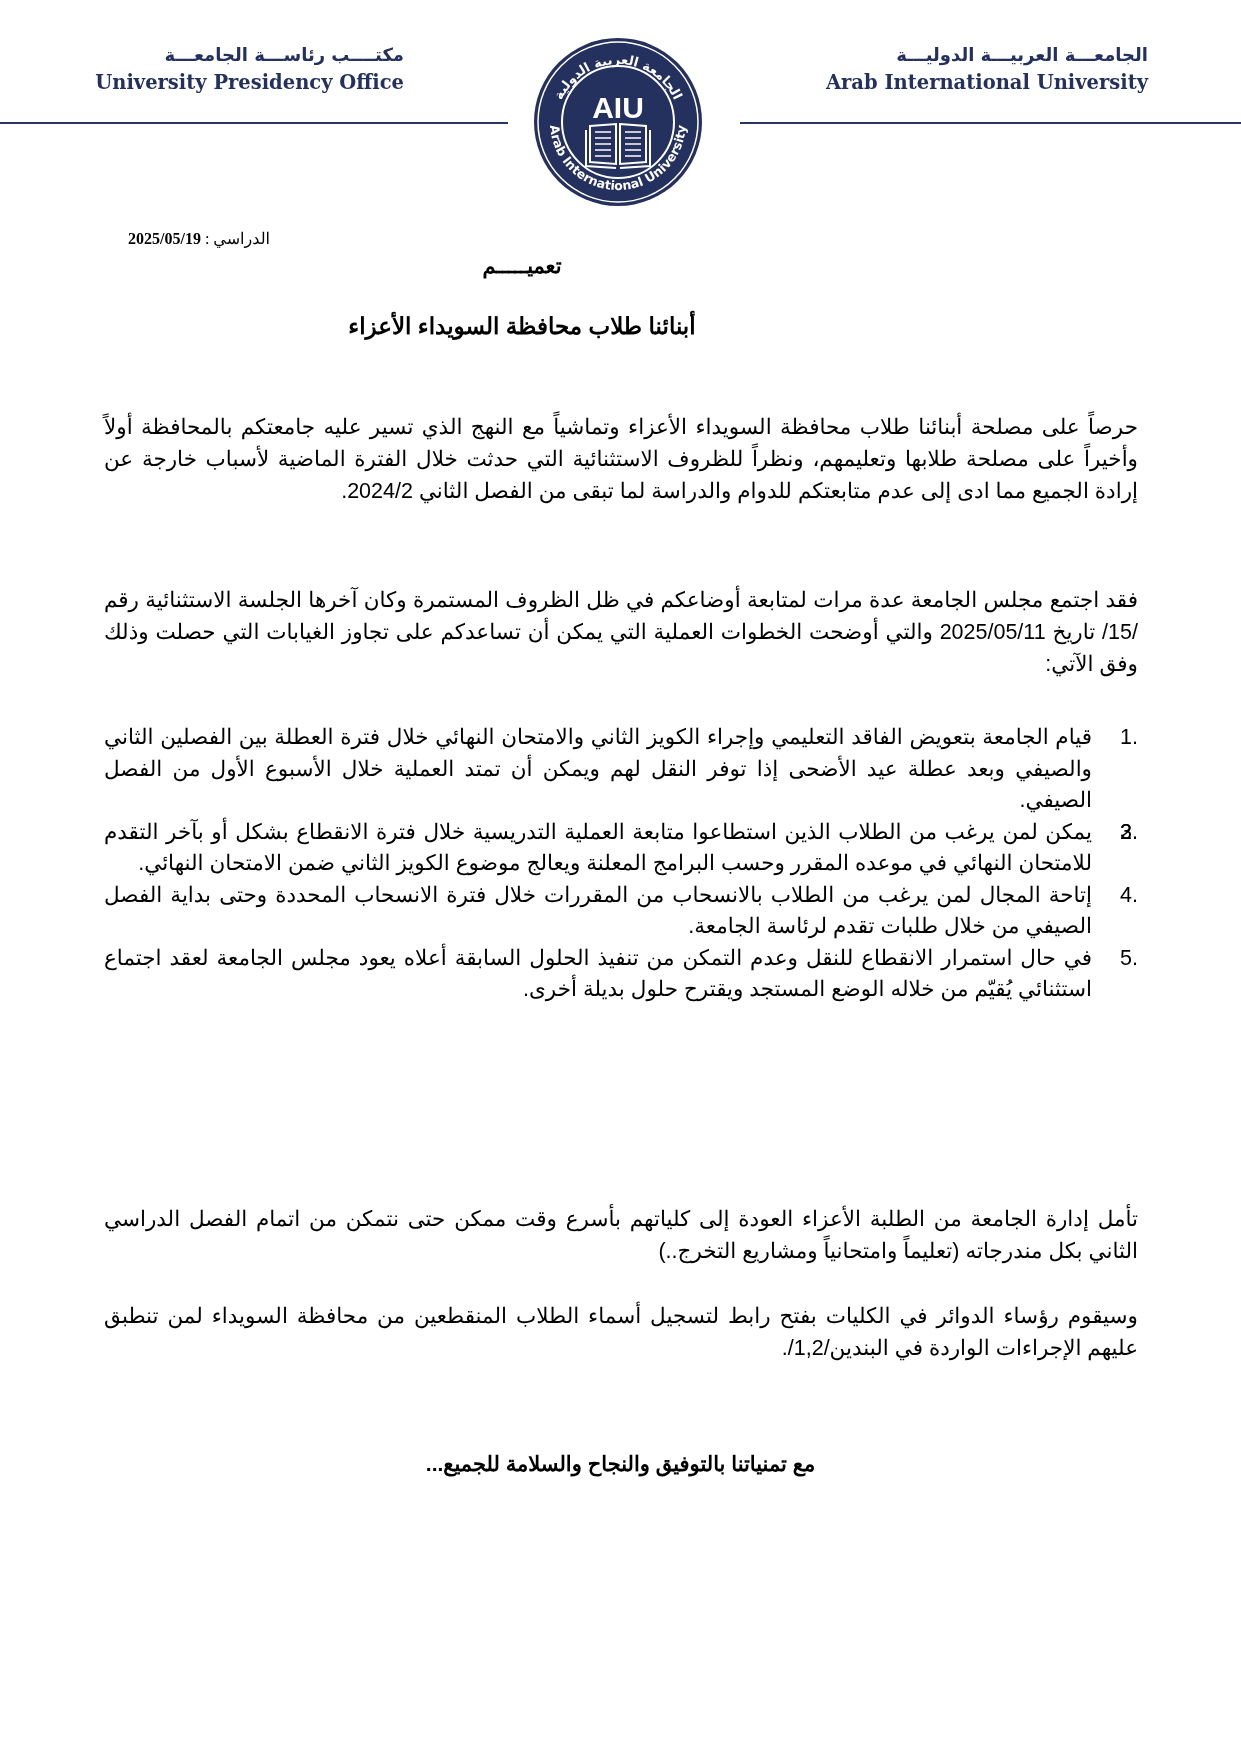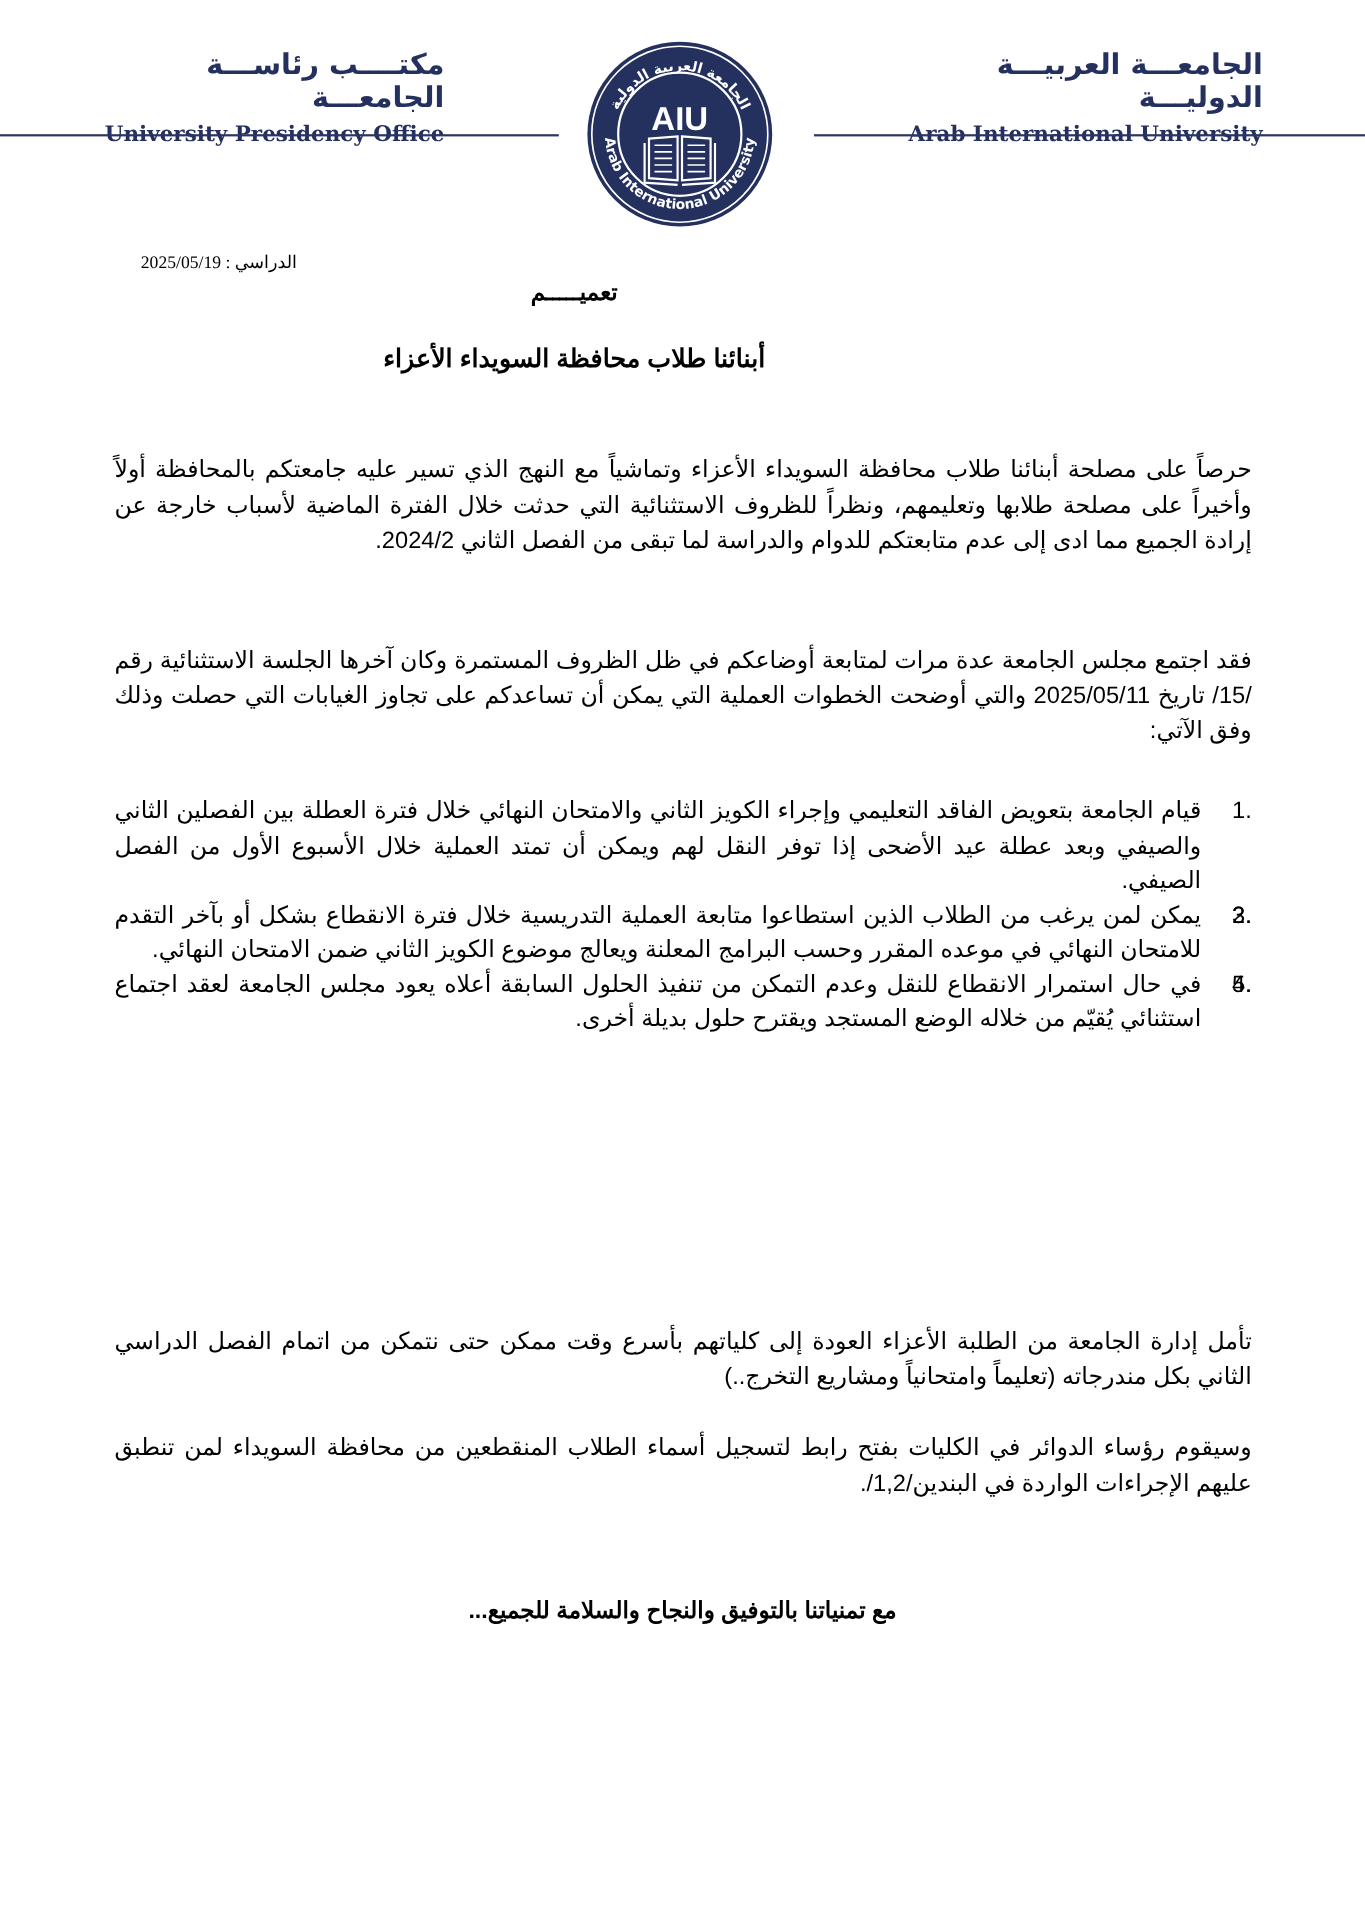--- a/index.html
+++ b/index.html
@@ -3,21 +3,21 @@
 <meta charset="utf-8">
 <style>
   html, body { margin: 0; padding: 0; background: #ffffff; }
   body { width: 1241px; height: 1755px; position: relative; overflow: hidden; font-family: "Liberation Sans", sans-serif; color: #000; }
 
   .hdr-line { position: absolute; top: 122px; height: 2px; background: #2b3463; }
   .hdr-line.left { left: 0; width: 508px; }
   .hdr-line.right { left: 740px; width: 501px; }
 
   .hdr-block { position: absolute; top: 44px; color: #24305e; text-align: right; }
-  .hdr-block .ar { font-family: "DejaVu Sans", sans-serif; font-weight: bold; font-size: 26px; direction: rtl; letter-spacing: 0.5px; text-align: right; }
+  .hdr-block .ar { font-family: "DejaVu Sans", sans-serif; font-weight: bold; font-size: 18px; direction: rtl; letter-spacing: 0.5px; text-align: right; }
   .hdr-block .en { font-family: "DejaVu Serif", serif; font-weight: bold; font-size: 19.5px; margin-top: 6px; white-space: nowrap; }
   .hdr-block.left { left: 88px; width: 316px; }
   .hdr-block.right { left: 812px; width: 336px; }
 
   .logo { position: absolute; left: 530px; top: 34px; width: 176px; height: 176px; }
 
   .date { position: absolute; left: 128px; top: 229px; font-family: "Liberation Serif", serif; font-size: 16px; direction: rtl; white-space: nowrap; }
 
   .title { position: absolute; left: 0; width: 1044px; text-align: center; font-weight: bold; direction: rtl; }
   .title.t1 { top: 254px; font-size: 21px; }
@@ -81,21 +81,21 @@
       <line x1="95" y1="104" x2="111" y2="104"></line>
       <line x1="95" y1="110" x2="111" y2="110"></line>
       <line x1="95" y1="116" x2="111" y2="116"></line>
       <line x1="95" y1="122" x2="111" y2="122"></line>
     </g>
   </g>
 </svg>
 
 <div class="date">
   <span>الدراسي :</span>
-  <span style="font-family: 'Liberation Serif', serif;">2025/05/19</span>
+  <span style="font-family: 'Liberation Serif', serif; font-weight: bold;">2025/05/19</span>
 </div>
 
 <div class="title t1">تعميـــــم</div>
 <div class="title t2">أبنائنا طلاب محافظة السويداء الأعزاء</div>
 
 <div class="body p1">حرصاً على مصلحة أبنائنا طلاب محافظة السويداء الأعزاء وتماشياً مع النهج الذي تسير عليه جامعتكم بالمحافظة أولاً وأخيراً على مصلحة طلابها وتعليمهم، ونظراً للظروف الاستثنائية التي حدثت خلال الفترة الماضية لأسباب خارجة عن إرادة الجميع مما ادى إلى عدم متابعتكم للدوام والدراسة لما تبقى من الفصل الثاني 2024/2.</div>
 <div class="body p2">فقد اجتمع مجلس الجامعة عدة مرات لمتابعة أوضاعكم في ظل الظروف المستمرة وكان آخرها الجلسة الاستثنائية رقم /15/ تاريخ 2025/05/11 والتي أوضحت الخطوات العملية التي يمكن أن تساعدكم على تجاوز الغيابات التي حصلت وذلك وفق الآتي:</div>
 
 <ol class="list">
   <li>
@@ -104,20 +104,21 @@
   </li>
   <li>
     <span class="num">2.</span>
   </li>
   <li>
     <span class="num">3.</span>
     <span>يمكن لمن يرغب من الطلاب الذين استطاعوا متابعة العملية التدريسية خلال فترة الانقطاع بشكل أو بآخر التقدم للامتحان النهائي في موعده المقرر وحسب البرامج المعلنة ويعالج موضوع الكويز الثاني ضمن الامتحان النهائي.</span>
   </li>
   <li>
     <span class="num">4.</span>
+    <span>إتاحة المجال لمن يرغب من الطلاب بالانسحاب من المقررات خلال فترة الانسحاب المحددة وحتى بداية الفصل الصيفي من خلال طلبات تقدم لرئاسة الجامعة.</span>
   </li>
   <li>
     <span class="num">5.</span>
     <span>في حال استمرار الانقطاع للنقل وعدم التمكن من تنفيذ الحلول السابقة أعلاه يعود مجلس الجامعة لعقد اجتماع استثنائي يُقيّم من خلاله الوضع المستجد ويقترح حلول بديلة أخرى.</span>
   </li>
 </ol>
 
 <div class="body p3">تأمل إدارة الجامعة من الطلبة الأعزاء العودة إلى كلياتهم بأسرع وقت ممكن حتى نتمكن من اتمام الفصل الدراسي الثاني بكل مندرجاته (تعليماً وامتحانياً ومشاريع التخرج..)</div>
 <div class="body p4">وسيقوم رؤساء الدوائر في الكليات بفتح رابط لتسجيل أسماء الطلاب المنقطعين من محافظة السويداء لمن تنطبق عليهم الإجراءات الواردة في البندين/1,2/.</div>
 

